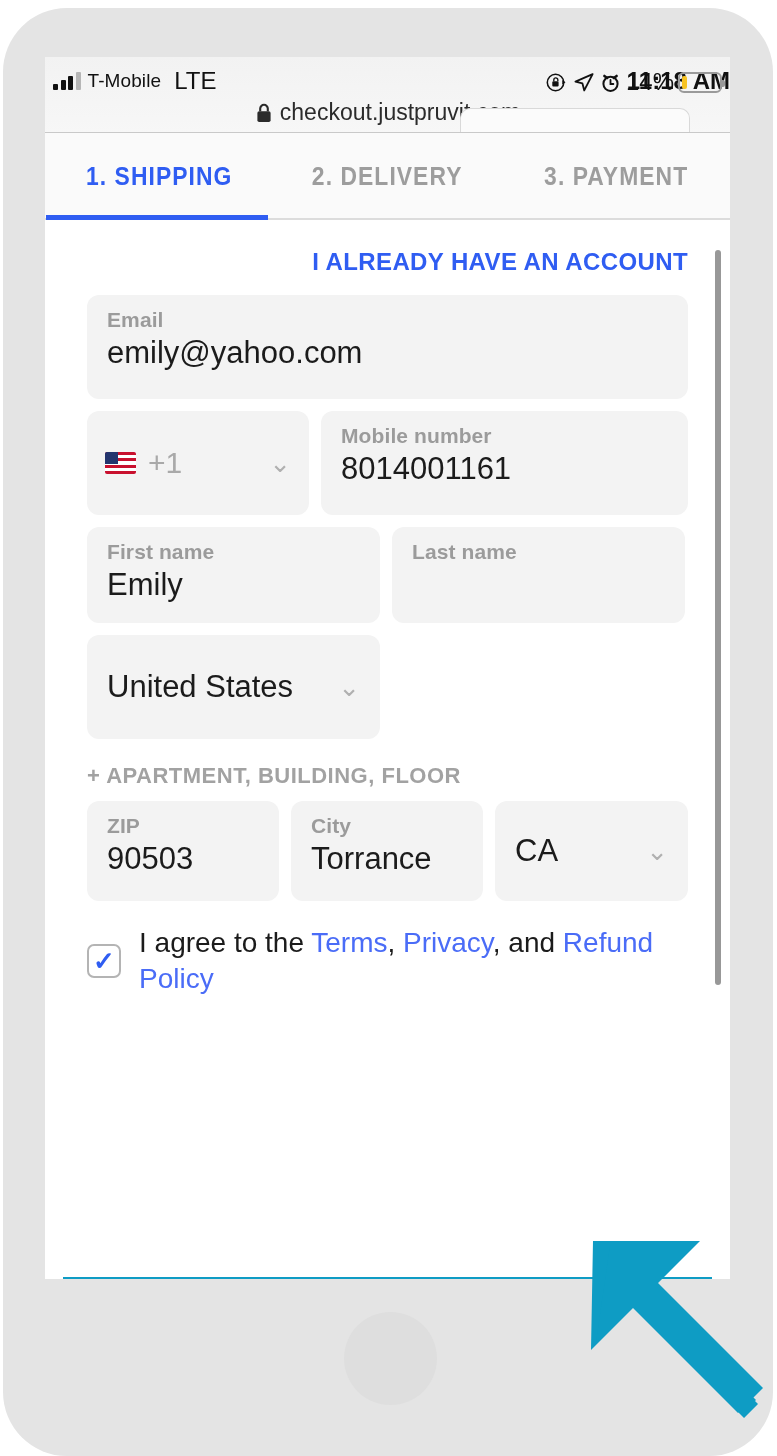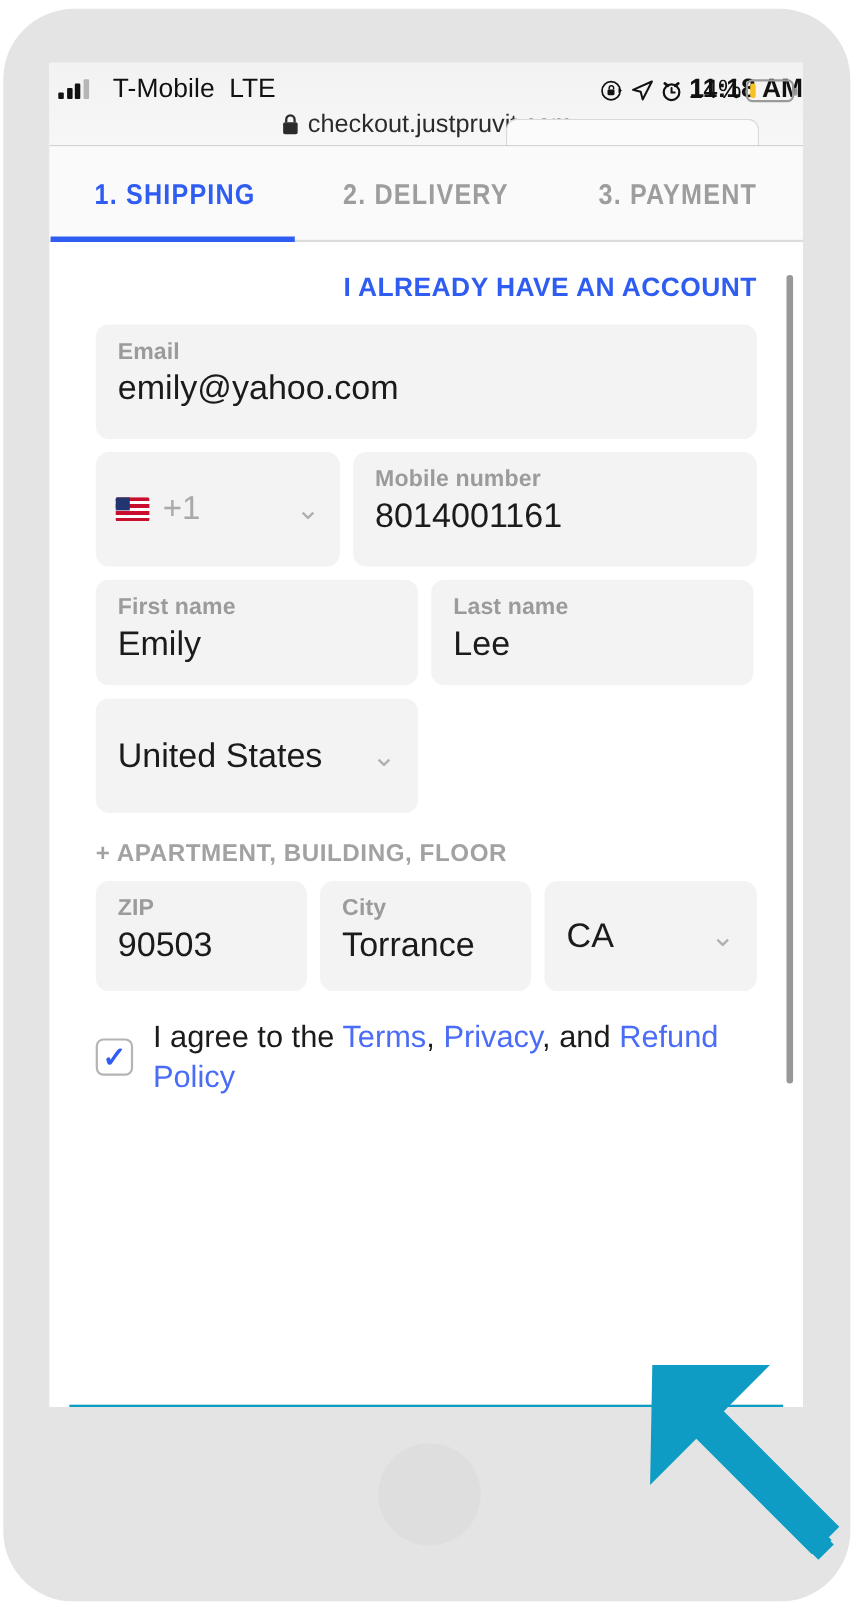--- a/index.html
+++ b/index.html
@@ -36,21 +36,21 @@
     position: relative; height: 76px; width: 100%;
     background: linear-gradient(#f2f2f2, #f7f7f7);
   }
   .sb-left { position: absolute; left: 8px; top: 10px; display: flex; align-items: center; gap: 7px; }
   .sig-bars { display: flex; align-items: flex-end; gap: 2.5px; height: 17px; }
   .sig-bars i { width: 5px; background: #111; border-radius: 1px; display: block; }
   .sig-bars i:nth-child(1) { height: 6px; }
   .sig-bars i:nth-child(2) { height: 10px; }
   .sig-bars i:nth-child(3) { height: 14px; }
   .sig-bars i:nth-child(4) { height: 18px; background: #b6b6b6; }
-  .carrier { font-size: 24px; color: #111; letter-spacing: .1px; margin-left: 15px; }
+  .carrier { font-size: 19px; color: #111; letter-spacing: .1px; }
   .lte { font-size: 24px; color: #111; margin-left: 6px; }
   .sb-time {
     position: absolute; left: 0; right: 0; top: 10px;
     text-align: right; font-size: 24px; font-weight: bold; color: #111;
   }
   .sb-right { position: absolute; right: 8px; top: 11px; display: flex; align-items: center; gap: 4px; }
   .pct { font-size: 24px; color: #111; }
   .batt {
     width: 44px; height: 21px; border: 2px solid #9a9a9a; border-radius: 6px;
     position: relative; display: flex; align-items: center; padding: 2px;
@@ -247,21 +247,20 @@
         </div>
       </div>
 
       <div class="row">
         <div class="field f-first">
           <div class="field-label">First name</div>
           <div class="field-value">Emily</div>
         </div>
         <div class="field f-last">
           <div class="field-label">Last name</div>
-          <div class="field-value">Lee</div>
         </div>
       </div>
 
       <div class="row">
         <div class="field f-country">
           <span class="sel-text">United States</span>
           <span class="chev">⌄</span>
         </div>
       </div>
 

